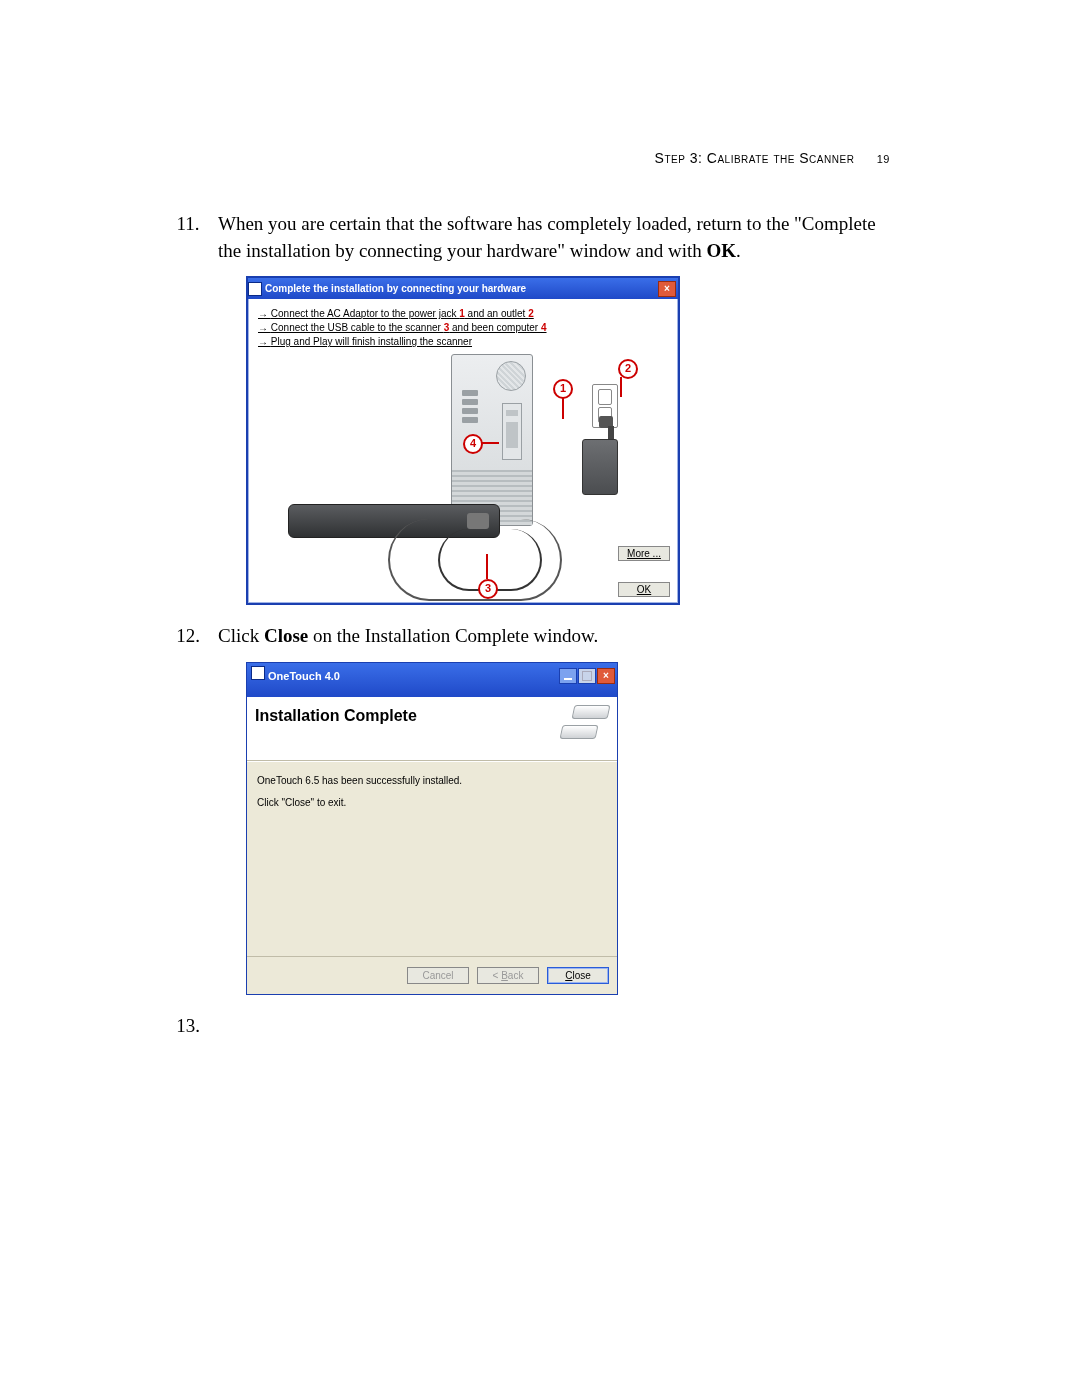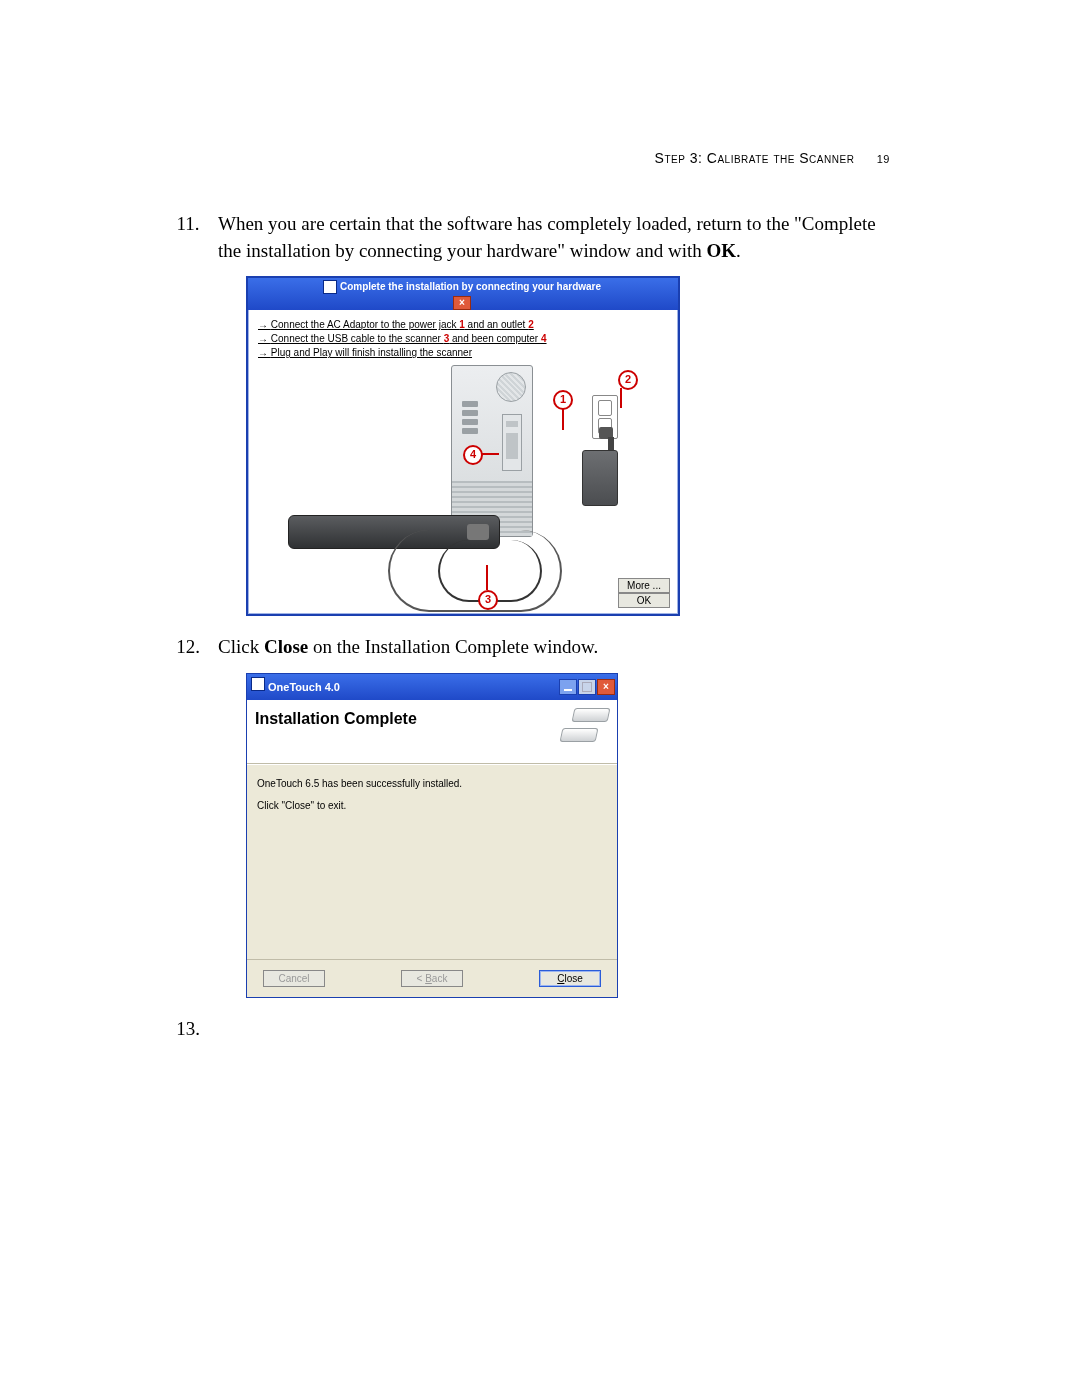--- a/index.html
+++ b/index.html
@@ -55,29 +55,28 @@
     background: #fff;
     width: 430px;
     font-family: Tahoma, Arial, sans-serif;
     font-size: 10px;
     color: #000;
     box-shadow: 0 0 0 1px #9fb3e6 inset;
   }
   .dlg-titlebar {
     background: linear-gradient(#3a6ee8, #1f49c8);
     color: #fff;
-    height: 32px;
+    height: 21px;
     line-height: 18px;
     padding: 0 2px 0 0;
     font-size: 10px;
     font-weight: bold;
     display: flex;
     justify-content: space-between;
     align-items: center;
-    flex-direction: column;
   }
   .dlg-titlebar .tb-left { display: flex; align-items: center; gap: 3px; }
   .tb-icon {
     width: 12px; height: 12px; background: #fff; border: 1px solid #0a2a88;
     display: inline-block;
   }
   .dlg-x {
     width: 16px; height: 14px; background: #e05a3a;
     border: 1px solid #9a2b10; color: #fff; font-size: 10px;
     display: flex; align-items: center; justify-content: center;
@@ -87,21 +86,21 @@
   .dlg-body {
     padding: 8px 10px 6px 10px;
     position: relative;
     height: 290px;
   }
   .dlg-body ul { margin: 0 0 6px 0; padding: 0; list-style: none; text-decoration: underline; }
   .dlg-body ul li::before { content: "→ "; color: #000; }
   .red { color: #c00; font-weight: bold; }
   .dlg-buttons {
     position: absolute; right: 8px; bottom: 6px;
-    display: flex; flex-direction: column; gap: 0;
+    display: flex; flex-direction: column; gap: 21px; text-decoration: underline;
   }
   .winbtn {
     font: 10px Tahoma, Arial, sans-serif;
     background: #e8e8e0;
     border: 1px solid #888;
     padding: 1px 0;
     width: 50px;
     text-align: center;
   }
   
@@ -174,21 +173,21 @@
   .dlg2 {
     width: 370px;
     border: 1px solid #1a3fb0;
     font-family: Tahoma, Arial, sans-serif;
     font-size: 10px;
     background: #ece9d8;
   }
   .dlg2 .titlebar2 {
     background: linear-gradient(#3a6ee8, #1f49c8);
     color: #fff; height: 26px; line-height: 18px;
-    padding: 0 2px 0 4px; font-weight: bold; font-size: 11px;
+    padding: 0 2px 8px 4px; font-weight: bold; font-size: 11px;
     display: flex; justify-content: space-between; align-items: center;
   }
   .winctrls { display: flex; gap: 1px; }
   .winctrls .ctl {
     width: 16px; height: 14px; border: 1px solid #1a3fb0;
     background: #7ca2ef; color: #fff; font: bold 10px/12px Arial;
     display: flex; align-items: center; justify-content: center;
   }
   .winctrls .ctl.min::after{content:"";width:8px;height:2px;background:#fff;margin-top:6px;}
   .winctrls .ctl.max{background:#c8d4ea;color:#aab;}
@@ -209,22 +208,22 @@
     border:1px solid #9aa0a4;border-radius:3px;
   }
   .scanner-icon .s1{right:0;top:0;transform:skewX(-12deg);}
   .scanner-icon .s2{left:0;bottom:0;transform:skewX(-12deg);}
   .dlg2-body{
     padding:12px 10px; height:170px; font-size:10px;
     border-top:1px solid #fff;
   }
   .dlg2-body p{margin:0 0 8px 0;}
   .dlg2-footer{
-    border-top:1px solid #c0bca8; padding:10px 16px;
-    display:flex; justify-content:space-between; gap:8px;
+    border-top:1px solid #c0bca8; padding:10px 8px;
+    display:flex; justify-content:flex-end; gap:8px;
     background:#ece9d8;
   }
   .dlg2-footer .winbtn{width:60px;padding:2px 0;}
   .dlg2-footer .winbtn.disabled{color:#999;}
   .dlg2-footer .winbtn.primary{border:1px solid #2a5cd8;box-shadow:0 0 0 1px #9ab4f0 inset;}
   .u{text-decoration:underline;}
 </style>
 </head>
 <body>
 

